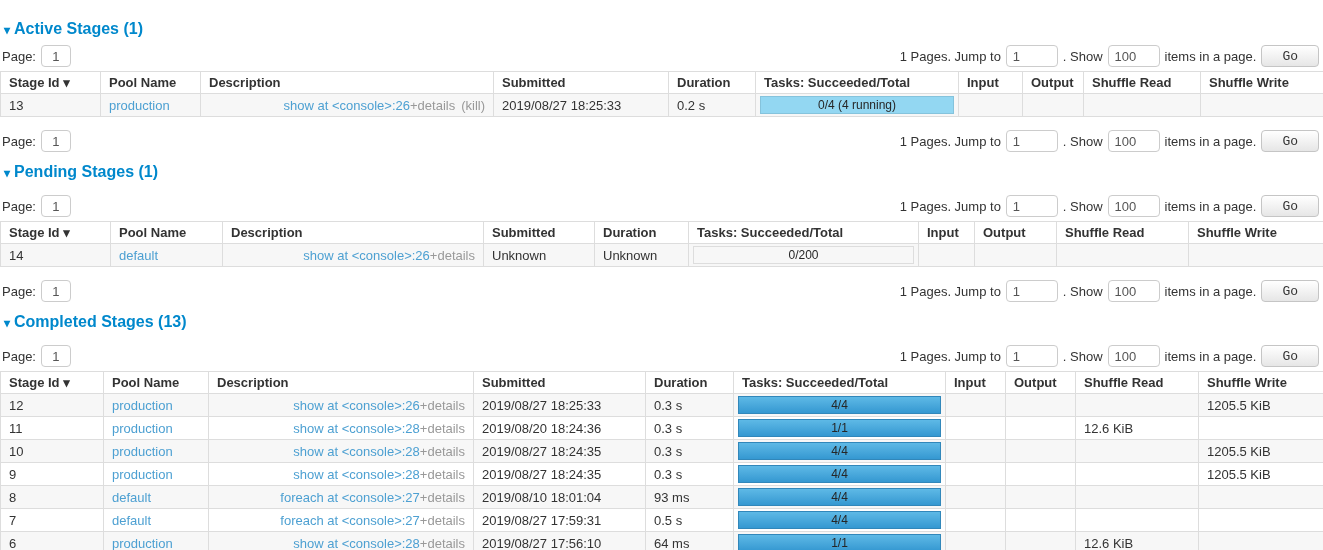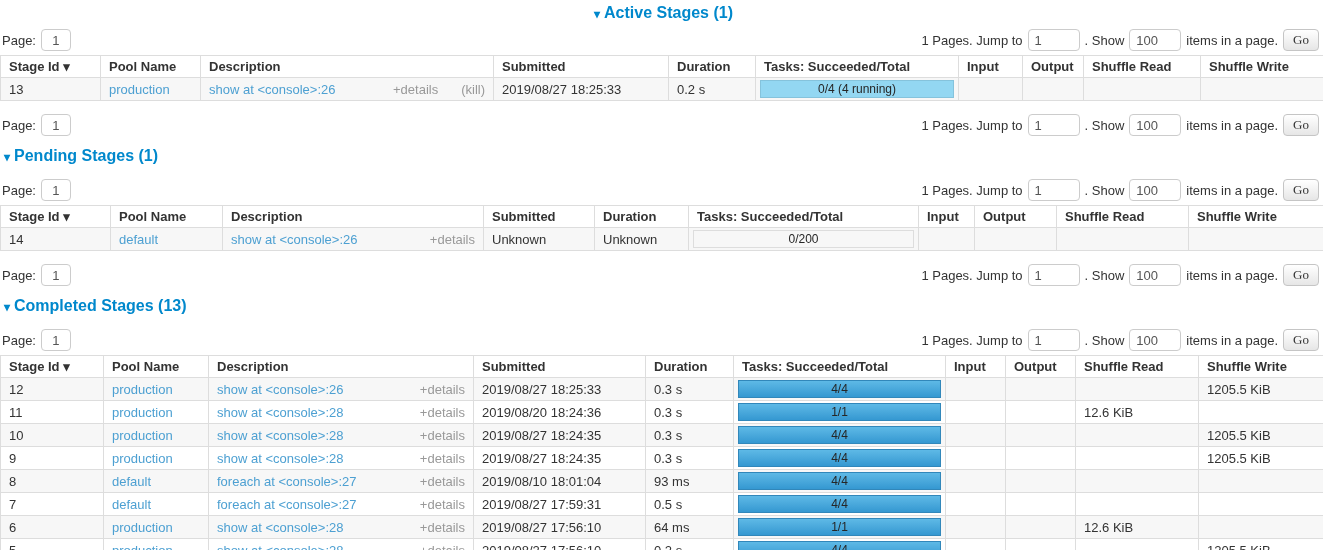--- a/index.html
+++ b/index.html
@@ -9,59 +9,59 @@
     background:#fff; color:#333;
     font-family:"Liberation Sans", sans-serif; font-size:13px;
   }
   a { text-decoration:none; cursor:pointer; }
 
   
   .section-title {
     margin:11px 0 13px 4px; font-size:16px; font-weight:bold;
     color:#0088cc; line-height:18px; cursor:pointer;
   }
-  .section-title.first { margin:4px 0 6px 4px;text-align:center; }
+  .section-title.first { margin:20px 0 6px 4px; }
   .section-title .arrow { font-size:12px; margin-right:4px; }
 
   
   .pagebar {
     display:flex; justify-content:space-between; align-items:center;
     margin:0 4px 4px 2px; height:22px;
   }
   .pagebar.bottom { margin:13px 4px 0 2px; }
   .pagebar .left, .pagebar .right { display:flex; align-items:center; gap:5px; }
   .pagebar input {
     height:22px; border:1px solid #ccc; border-radius:4px;
     padding:0 6px; font-size:13px; font-family:inherit; color:#555;
     background:#fff; outline:none;
   }
   .page-input { width:30px; text-align:center; color:#999; }
   .jump-input, .show-input { width:52px; }
   .go-btn {
-    height:22px; padding:0 9px; font-size:13px; font-family:Liberation Serif, serif; color:#333;
+    height:22px; padding:0 20px; font-size:13px; font-family:Liberation Mono, monospace; color:#333;
     background:linear-gradient(to bottom,#ffffff,#e6e6e6);
     border:1px solid #c5c5c5; border-radius:4px; cursor:pointer;text-align:right;
   }
 
   
   table.stage-table {
     width:1323px; border-collapse:collapse; table-layout:fixed;
     font-size:13px; margin:0;
   }
   .stage-table th, .stage-table td {
     border:1px solid #ddd; padding:2px 8px; line-height:17px;
     text-align:left; overflow:hidden; white-space:nowrap;
   }
   .stage-table th { font-weight:bold; background:#fff; cursor:pointer; }
   .stage-table tbody tr:nth-child(odd) { background:#f7f7f7; }
   .stage-table tbody tr:nth-child(even) { background:#fff; }
   .stage-table a { color:#4da0d2; }
-  .desc-wrap { display:flex; justify-content:space-between; align-items:center; }
+  .desc-wrap { display:flex; justify-content:flex-end; align-items:center; }
   .desc-actions { color:#999; }
-  .desc-actions .kill-link { color:#999; margin-left:23px; }
+  .desc-actions .kill-link { color:#999; margin-left:6px; }
   .details-toggle { color:#999; cursor:pointer; }
 
   
   td.tasks-cell { padding:2px 4px; }
   .progress {
     position:relative; height:18px; border:1px solid #ddd; border-radius:0;
     background:#f7f7f7; text-align:center; font-size:12px; line-height:16px;
     color:#262626; overflow:hidden;
   }
   .progress.kind-full {

